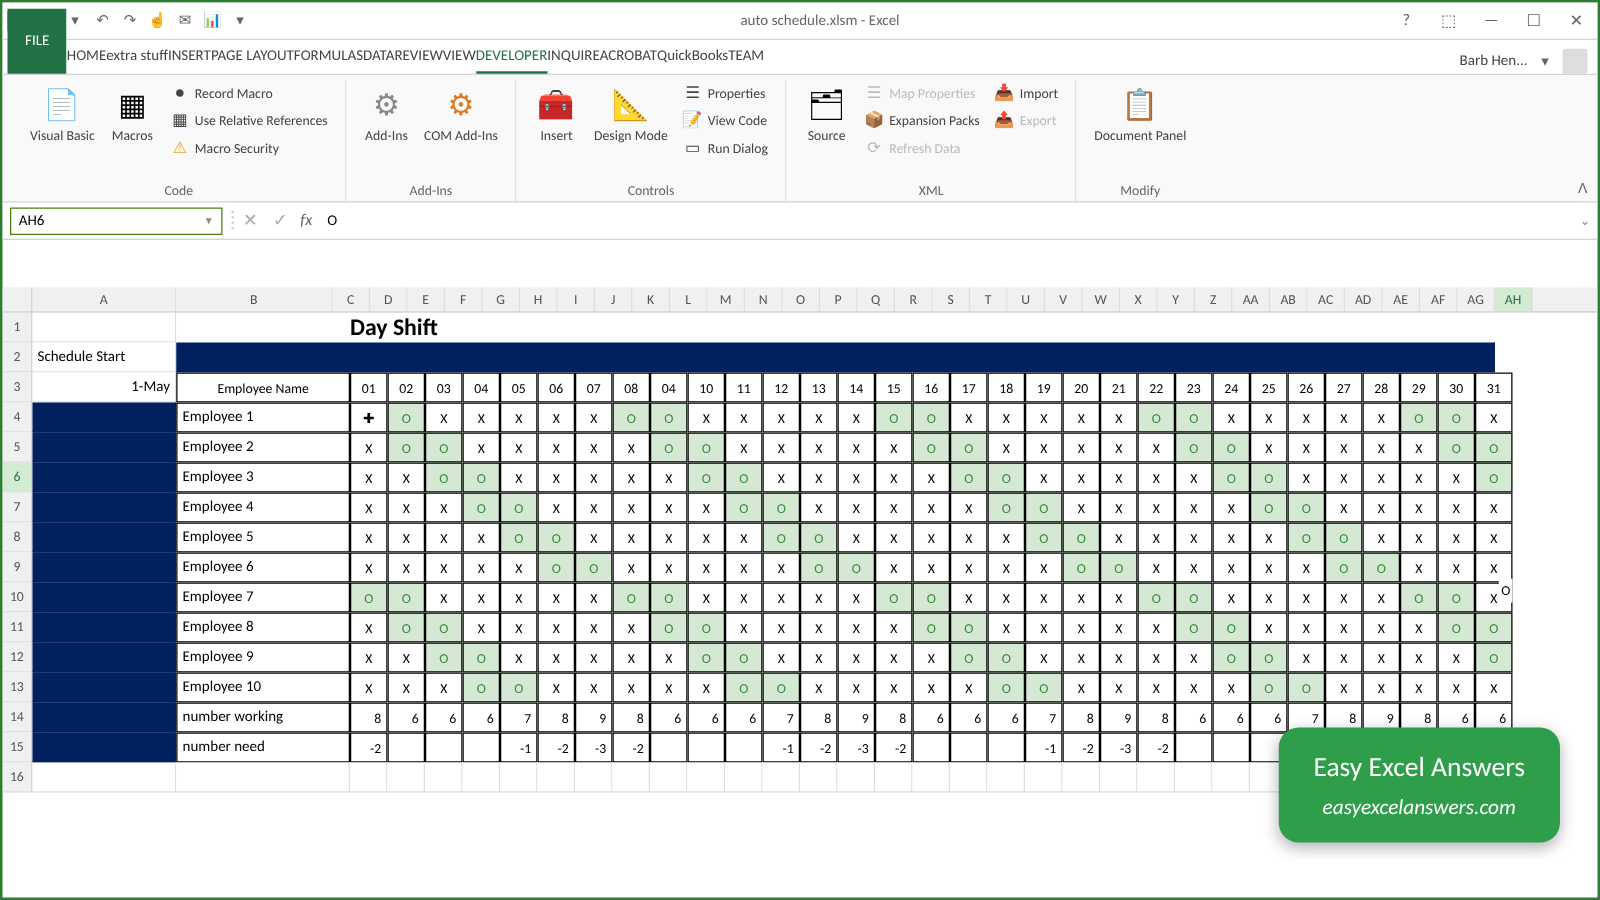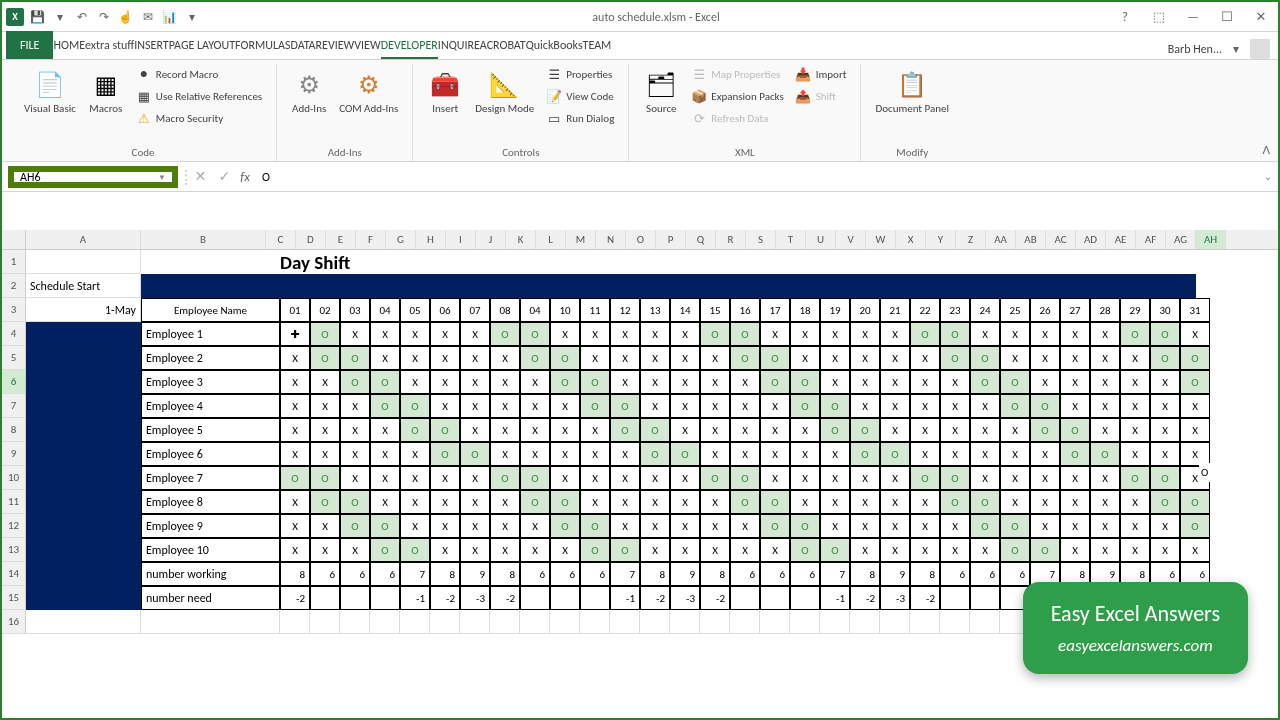--- a/index.html
+++ b/index.html
@@ -7,41 +7,41 @@
 
 .titlebar { height: 30px; background: #fff; display: flex; align-items: center; padding: 0 4px; border-bottom: 1px solid #d4d4d4; }
 .qat { display: flex; gap: 6px; align-items: center; }
 .qat-icon { width: 16px; height: 16px; display: flex; align-items: center; justify-content: center; font-size: 12px; color: #666; }
 .excel-logo { width: 18px; height: 18px; background: #217346; color: #fff; font-size: 10px; font-weight: bold; display: flex; align-items: center; justify-content: center; border-radius: 2px; }
 .titlebar-center { flex: 1; text-align: center; font-size: 12px; color: #666; }
 .titlebar-right { display: flex; gap: 8px; align-items: center; }
 .win-btn { width: 26px; height: 20px; display: flex; align-items: center; justify-content: center; font-size: 13px; color: #666; }
 
 .ribbon-tabs { height: 28px; display: flex; align-items: flex-end; background: #fff; border-bottom: 1px solid #d4d4d4; padding-left: 4px; }
-.file-tab { background: #217346; color: #fff; padding: 7px 14px; font-size: 12px; font-weight: normal; }
+.file-tab { background: #217346; color: #fff; padding: 19px 14px; font-size: 12px; font-weight: normal; }
 .ribbon-tab { padding: 5px 0; font-size: 12px; color: #444; cursor: pointer; }
 .ribbon-tab.active { color: #217346; border-bottom: 2px solid #217346; }
 .ribbon-right { margin-left: auto; display: flex; align-items: center; gap: 6px; padding-right: 8px; }
 .user-name { font-size: 12px; color: #444; }
 .user-avatar { width: 20px; height: 20px; background: #ddd; border-radius: 2px; }
 
 .ribbon-content { height: 102px; background: #f9f9f9; border-bottom: 1px solid #d4d4d4; display: flex; padding: 4px 8px 0; position: relative; }
 .ribbon-group { display: flex; flex-direction: column; align-items: center; border-right: 1px solid #e0e0e0; padding: 0 10px; }
 .ribbon-group-content { flex: 1; display: flex; align-items: flex-start; gap: 4px; }
 .ribbon-group-label { font-size: 11px; color: #666; padding: 2px 0; }
 .ribbon-btn-v { display: flex; flex-direction: column; align-items: center; gap: 2px; padding: 4px; cursor: pointer; min-width: 44px; }
 .ribbon-btn-v .icon { width: 32px; height: 32px; display: flex; align-items: center; justify-content: center; font-size: 24px; }
 .ribbon-btn-v .lbl { font-size: 11px; color: #444; text-align: left; line-height: 1.2; }
 .ribbon-btn-h { display: flex; align-items: center; gap: 4px; padding: 2px 4px; cursor: pointer; font-size: 11px; color: #444; }
 .ribbon-btn-h .icon { width: 16px; height: 16px; display: flex; align-items: center; justify-content: center; font-size: 13px; }
 .ribbon-stack { display: flex; flex-direction: column; gap: 2px; }
 .collapse-caret { position: absolute; right: 8px; bottom: 4px; font-size: 11px; color: #666; }
 
 .formula-bar { height: 30px; display: flex; align-items: center; border-bottom: 1px solid #d4d4d4; background: #fff; }
-.name-box { width: 170px; height: 22px; border: 6px solid #4d7c0f; margin: 0 6px; padding: 0 6px; font-size: 12px; display: flex; align-items: center; justify-content: space-between; }
+.name-box { width: 170px; height: 22px; border: 1px solid #4d7c0f; margin: 0 6px; padding: 0 6px; font-size: 12px; display: flex; align-items: center; justify-content: space-between; }
 .name-box .caret { font-size: 8px; color: #888; }
 .fb-btn { width: 24px; height: 22px; display: flex; align-items: center; justify-content: center; color: #aaa; font-size: 14px; }
 .fx-label { font-style: italic; font-size: 13px; color: #666; margin: 0 4px; }
 .formula-input { flex: 1; height: 22px; border: none; padding: 0 8px; font-size: 12px; outline: none; }
 .fb-expand { width: 20px; text-align: center; color: #888; font-size: 10px; }
 
 .sheet-area { position: relative; height: 496px; overflow: hidden; }
 .col-headers { display: flex; background: #f0f0f0; border-bottom: 1px solid #ccc; height: 20px; position: sticky; top: 0; }
 .corner { width: 24px; background: #f0f0f0; border-right: 1px solid #ccc; }
 .ch { border-right: 1px solid #ddd; font-size: 11px; color: #555; display: flex; align-items: center; justify-content: center; background: #f0f0f0; }
@@ -217,21 +217,21 @@
             <span>Refresh Data</span>
           </div>
       </div>
       <div class="ribbon-stack">
         <div class="ribbon-btn-h">
             <span class="icon">📥</span>
             <span>Import</span>
           </div>
         <div class="ribbon-btn-h" style="color:#bbb">
             <span class="icon">📤</span>
-            <span>Shift</span>
+            <span>Export</span>
           </div>
       </div>
     </div>
     <div class="ribbon-group-label">XML</div>
   </div>
 
   <div class="ribbon-group" style="border-right:none">
     <div class="ribbon-group-content">
       <div class="ribbon-btn-v">
           <span class="icon">📋</span>

